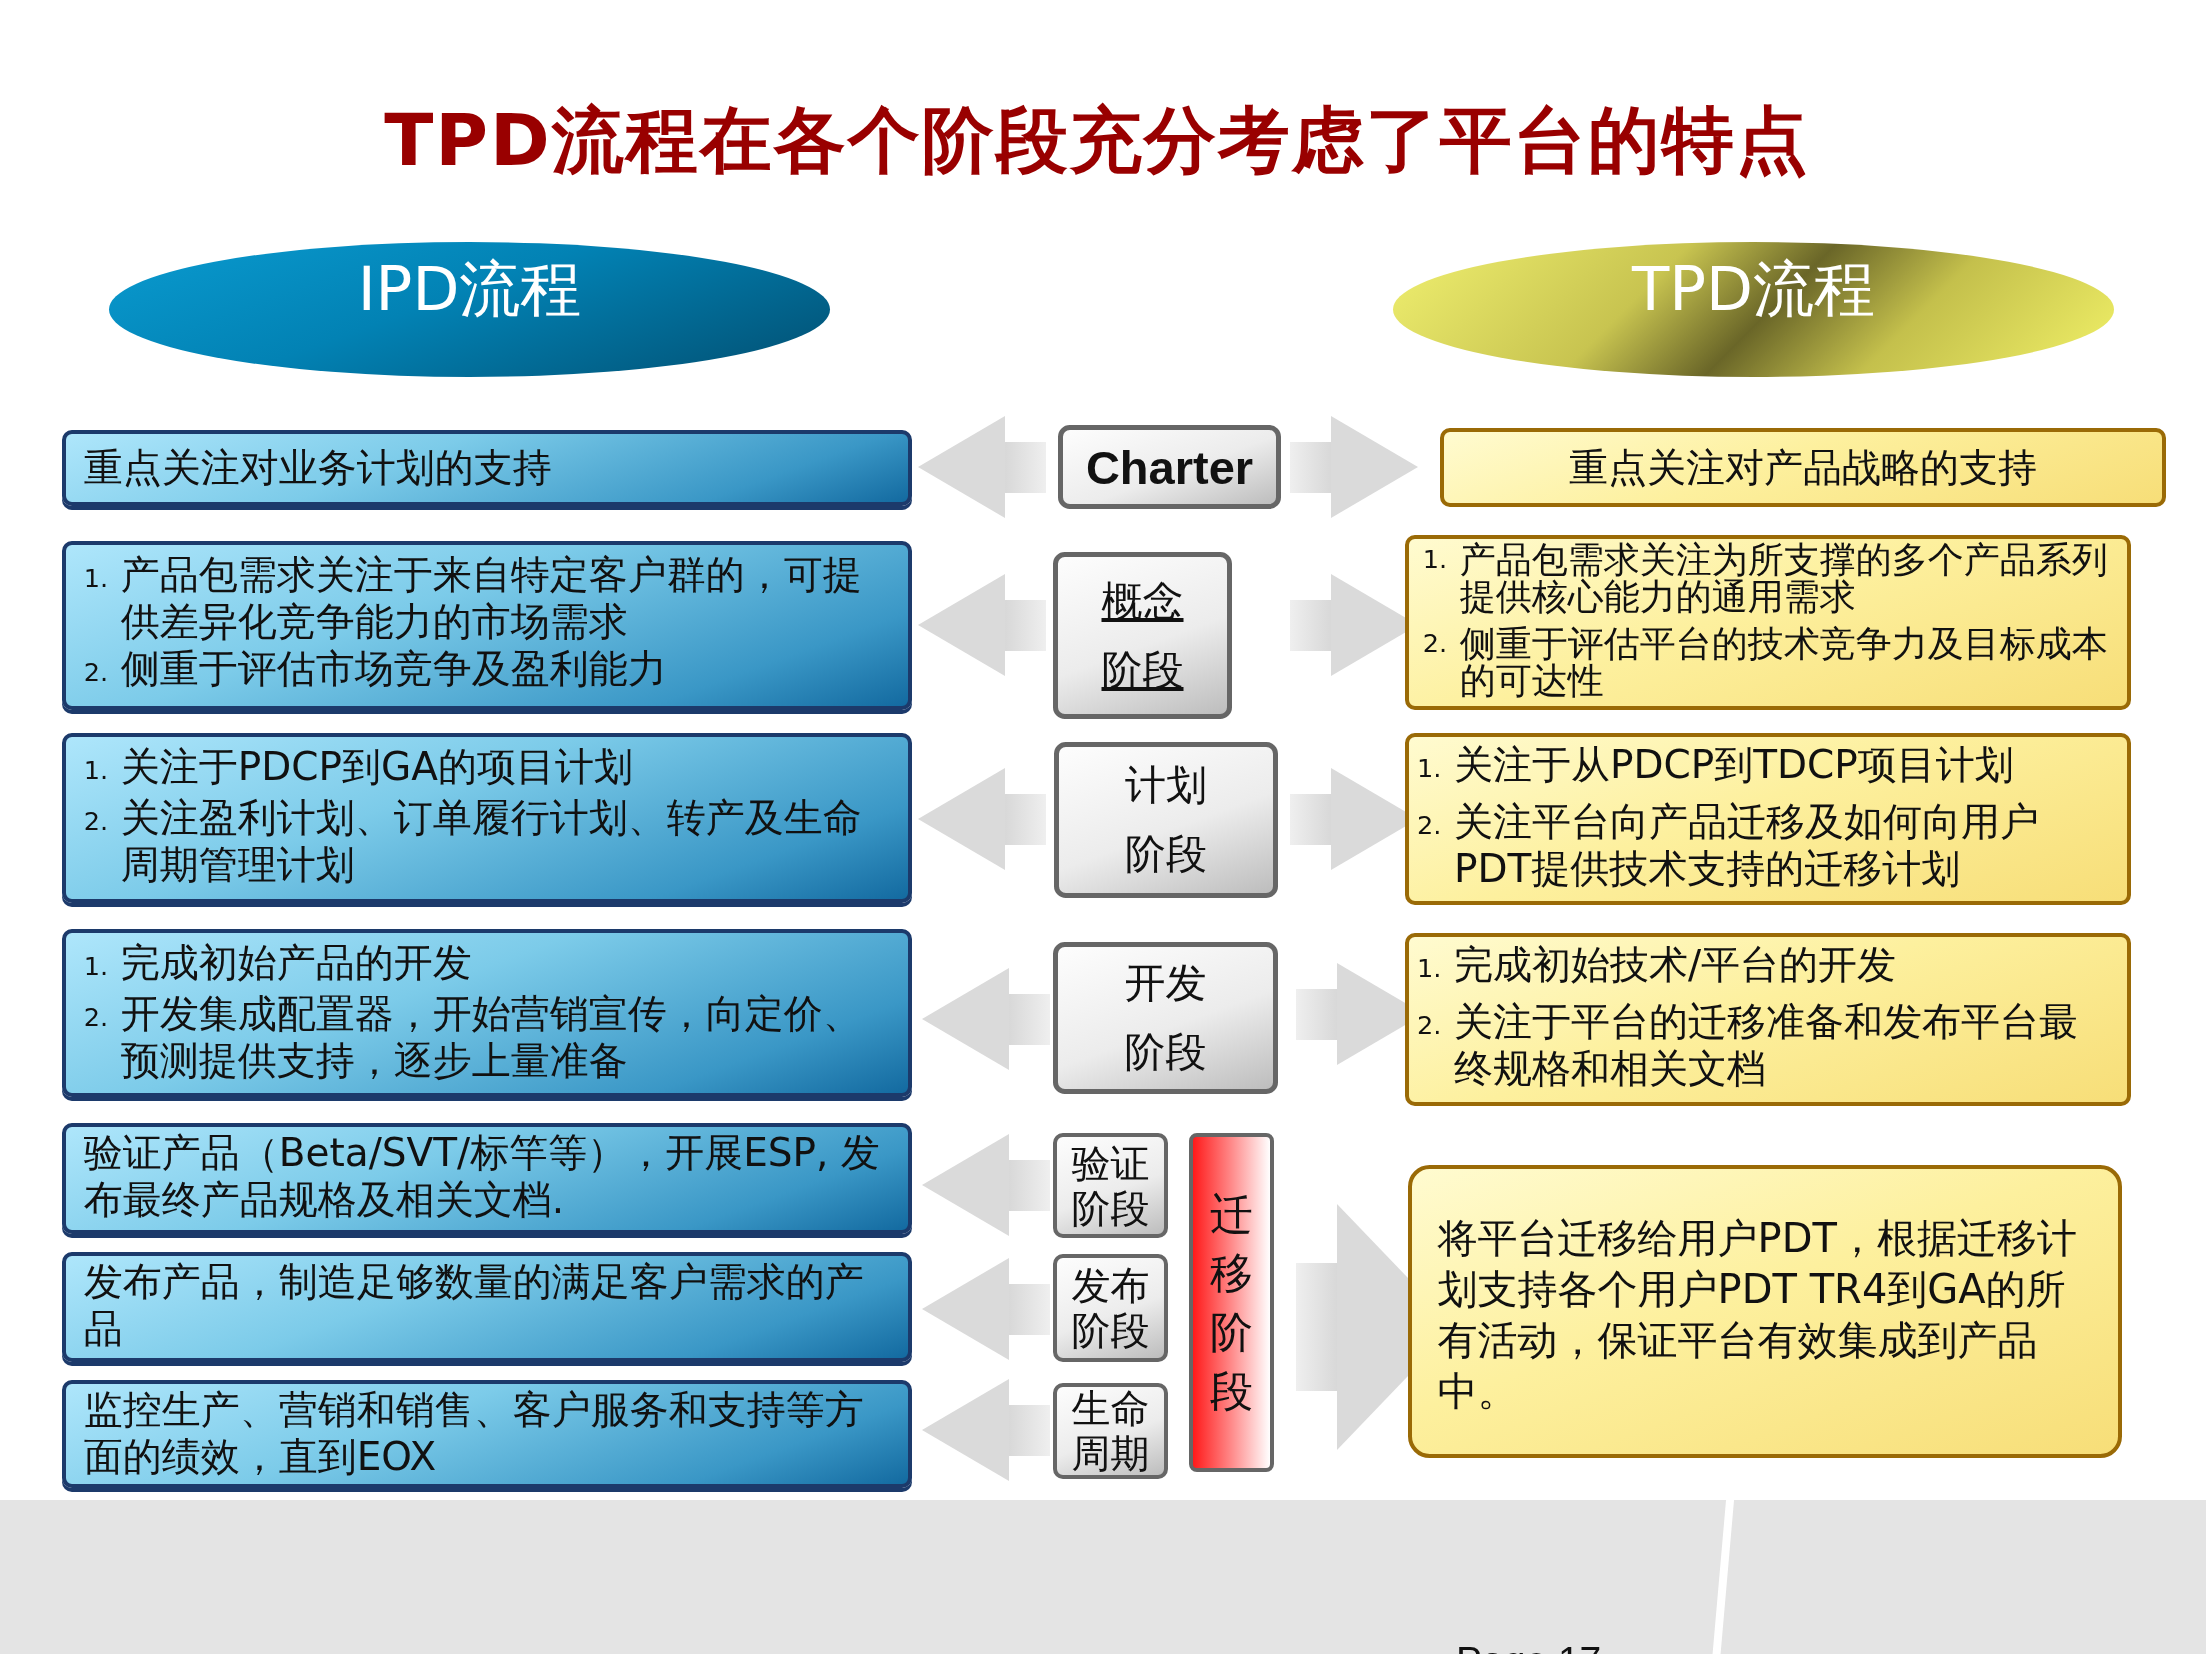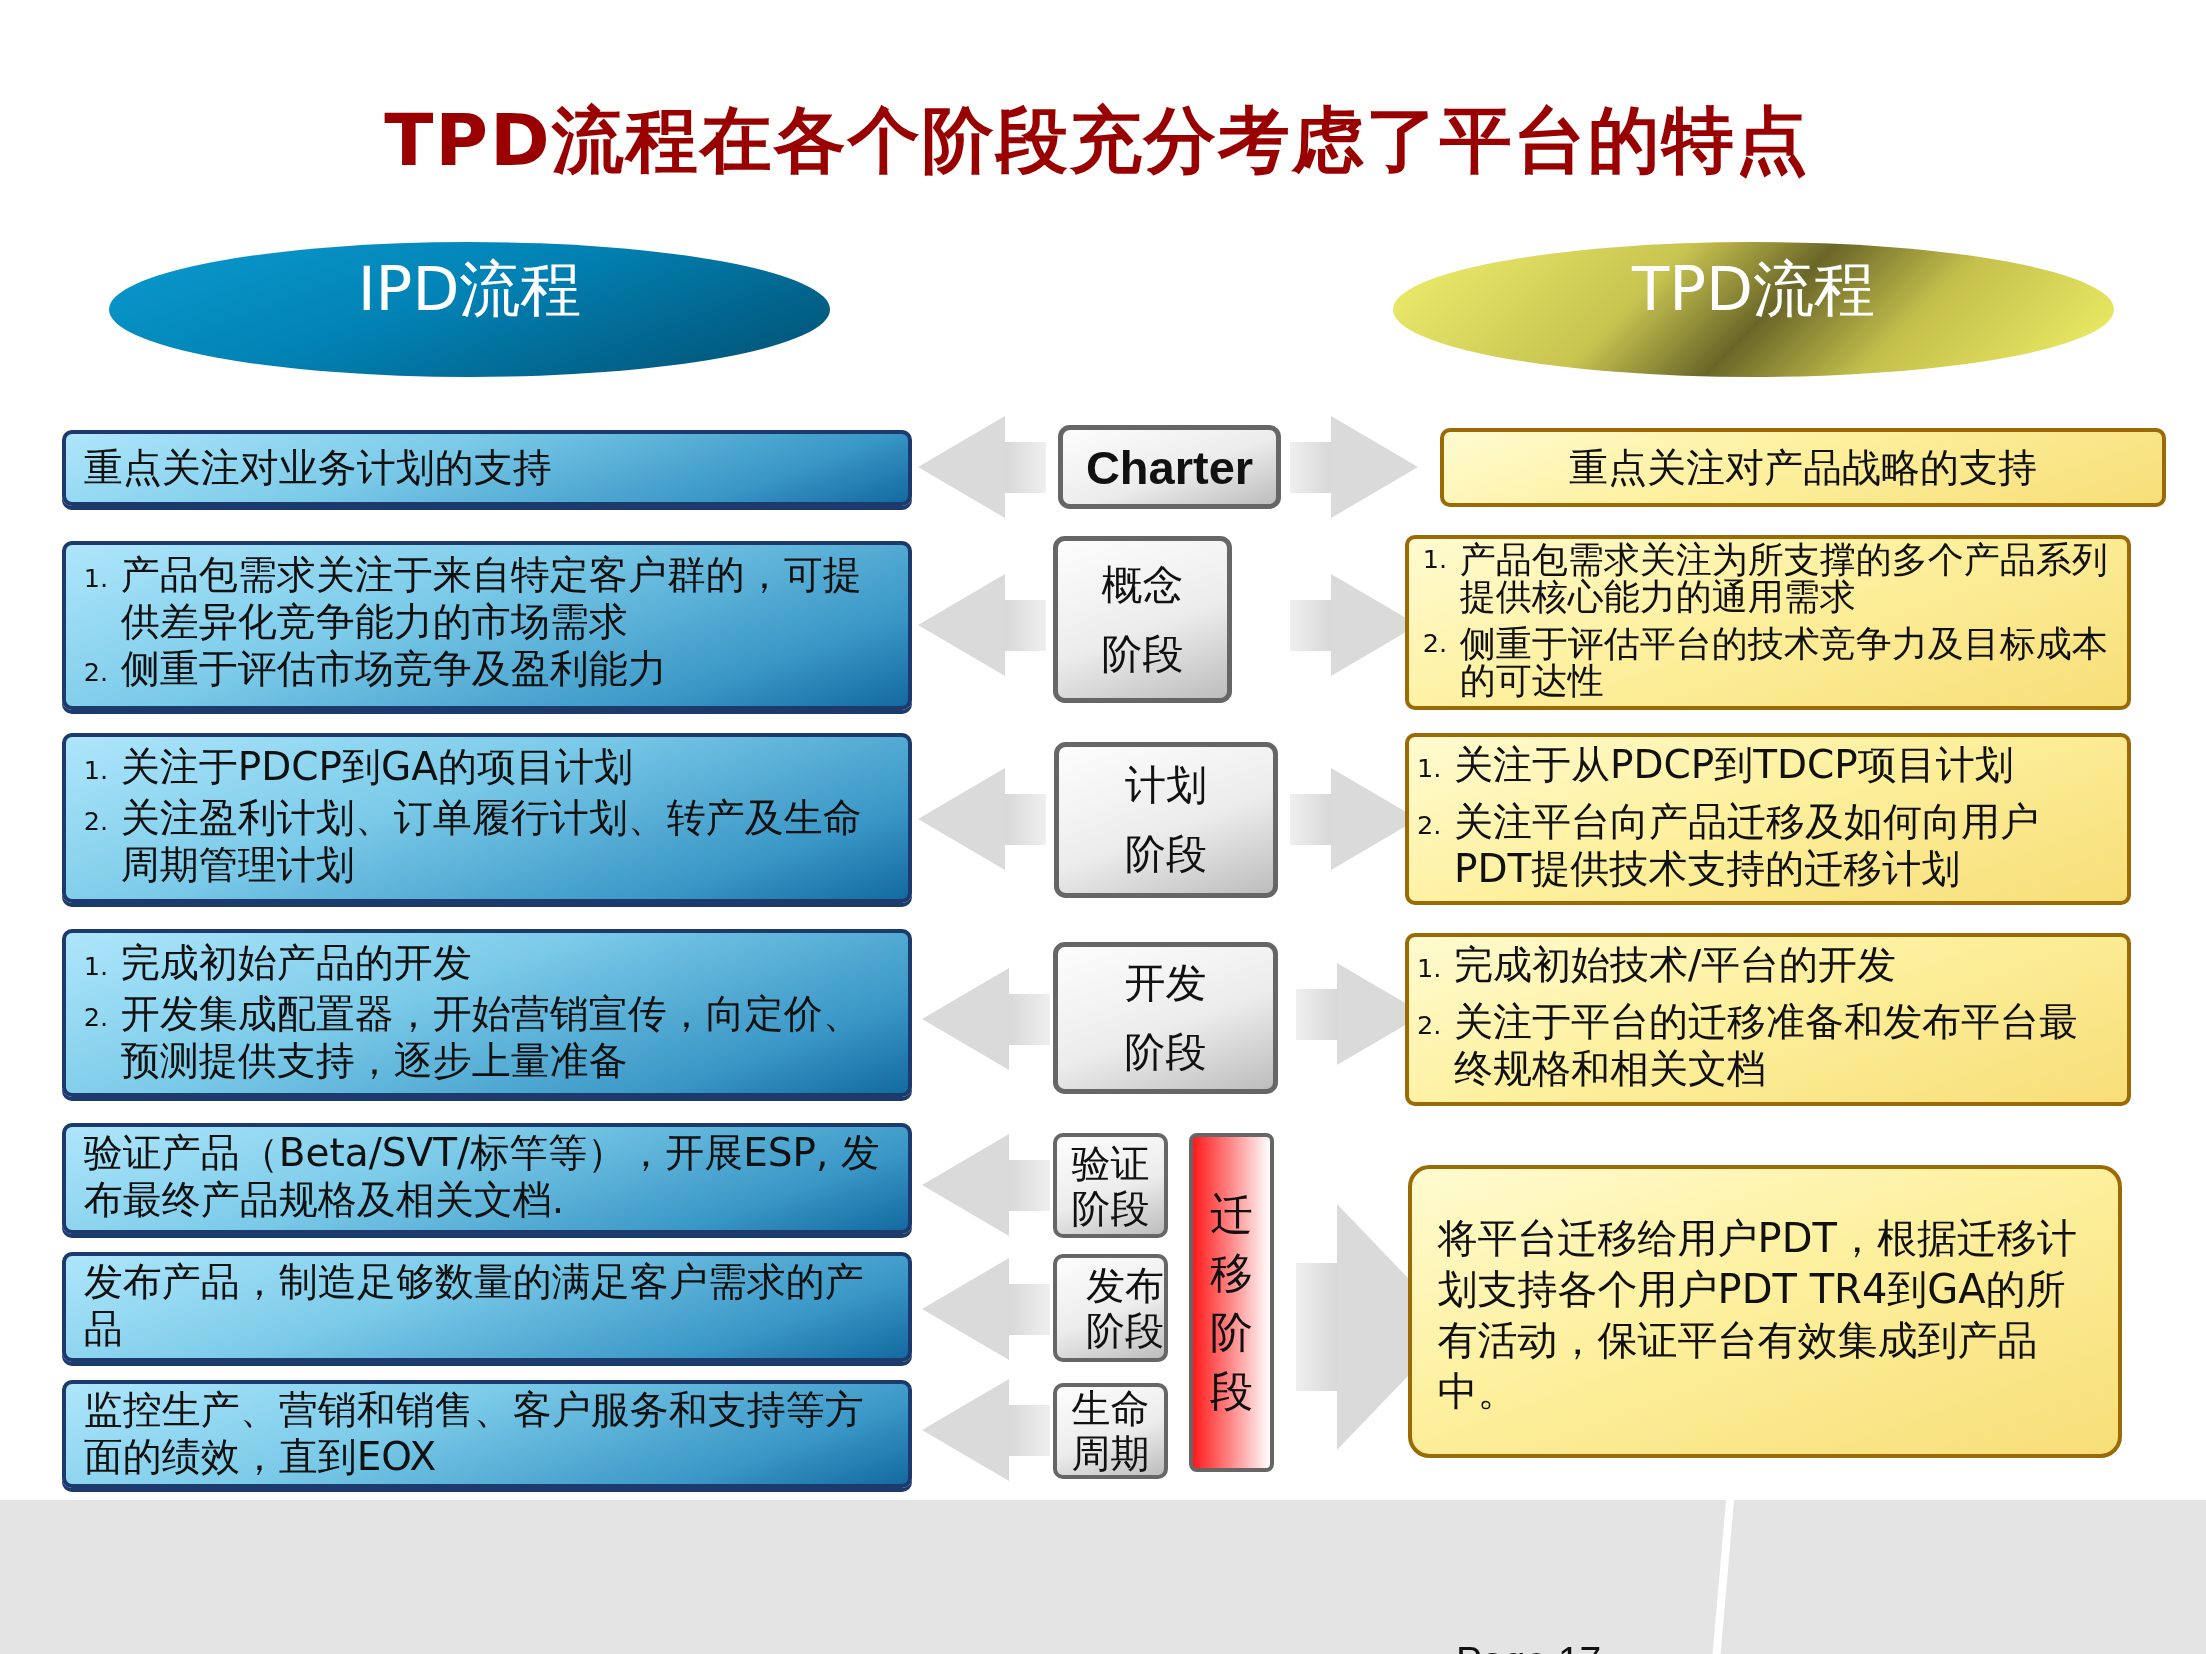--- a/index.html
+++ b/index.html
@@ -137,21 +137,21 @@
     <div class="shaft"></div>
   </div>
 <div class="arr-l" style="left:922px;top:1379px;">
     <div class="head"></div>
     <div class="shaft"></div>
   </div>
 
 <div class="abs mbox charter" style="left:1058px;top:425px;width:223px;height:84px;">
   <span>Charter</span>
 </div>
-<div class="abs mbox" style="left:1053px;top:536px;width:179px;height:167px;">
+<div class="abs mbox" style="left:1053px;top:552px;width:179px;height:167px;text-decoration:underline;">
   <div>
       <div>概念</div>
        <div>阶段</div>
     </div>
 </div>
 <div class="abs mbox" style="left:1054px;top:742px;width:224px;height:156px;">
   <div>
       <div>计划</div>
        <div>阶段</div>
     </div>
@@ -161,21 +161,21 @@
       <div>开发</div>
        <div>阶段</div>
     </div>
 </div>
 <div class="abs mbox small" style="left:1053px;top:1133px;width:115px;height:105px;">
   <div>
       <div>验证</div>
        <div>阶段</div>
     </div>
 </div>
-<div class="abs mbox small" style="left:1053px;top:1254px;width:115px;height:108px;justify-content:flex-end;">
+<div class="abs mbox small" style="left:1053px;top:1254px;width:115px;height:108px;">
   <div>
       <div>发布</div>
        <div>阶段</div>
     </div>
 </div>
 <div class="abs mbox small" style="left:1053px;top:1383px;width:115px;height:96px;">
   <div>
       <div>生命</div>
        <div>周期</div>
     </div>

